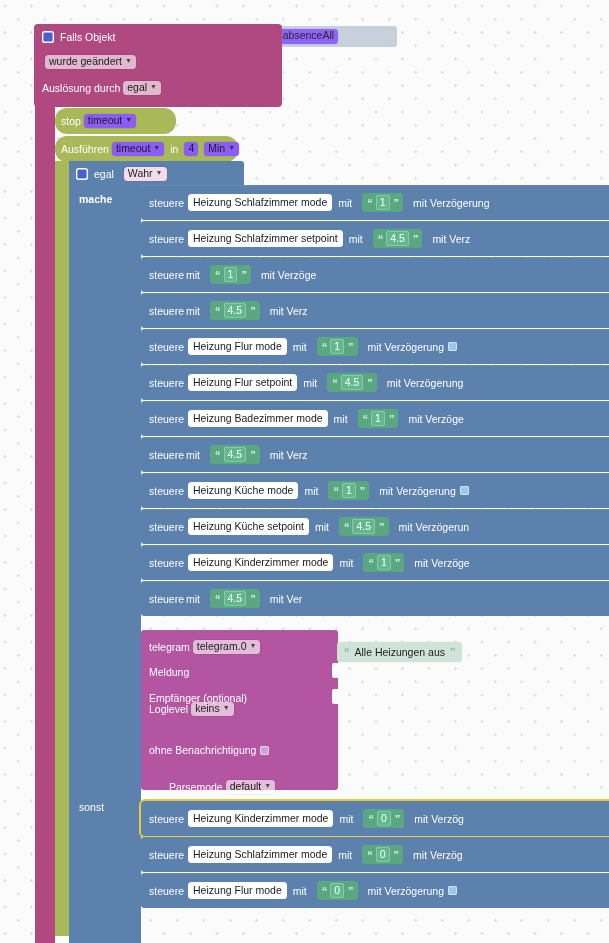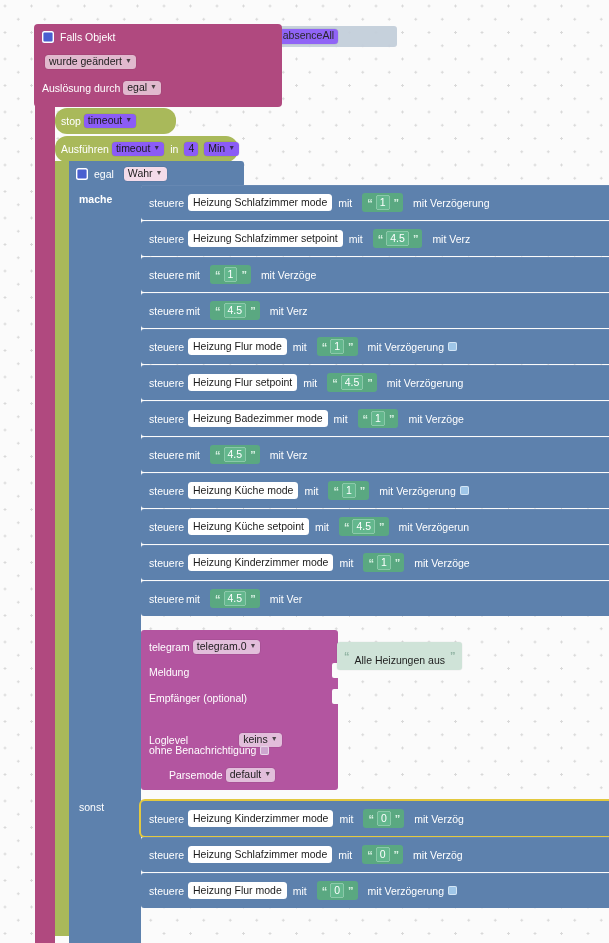--- a/index.html
+++ b/index.html
@@ -141,21 +141,21 @@
     position:absolute; right:-1px; width:7px; height:15px;
     background:#fbfbfb; border-radius:2px 0 0 2px;
   }
   #msgtext {
     position:absolute; left:268px; top:481px;
     background:#cfe3d8; border-radius:3px;
     padding:4px 7px; display:flex; align-items:center; gap:5px;
     box-shadow: 0 0 0 .5px rgba(0,0,0,.05);
   }
   #msgtext .q { color:#8fb3a2; font-size:11px; font-weight:bold; }
-  #msgtext .v { color:#1e1e1e; font-size:10.5px;margin-top:8px; }
+  #msgtext .v { color:#1e1e1e; font-size:10.5px; }
 </style>
 </head>
 <body>
 
 <div id="canvas">
 
   <div id="objid">
     <span class="lbl">Objekt ID</span>
     <span class="field">absenceAll</span>
   </div>
@@ -361,32 +361,32 @@
         </span>
       </div>
       <div class="trow" style="top:36px;">
         <span class="lbl">Meldung</span>
       </div>
       <div class="notch" style="top:33px;"></div>
       <div class="trow" style="top:62px;">
         <span class="lbl">Empfänger (optional)</span>
       </div>
       <div class="notch" style="top:59px;"></div>
-      <div class="trow" style="top:103px;gap:48px;">
+      <div class="trow" style="top:72px;">
         <span class="lbl">Loglevel</span>
         <span class="field tr">
           <span>keins</span>
           <span class="caret">▼</span>
         </span>
       </div>
       <div class="trow" style="top:114px;">
         <span class="lbl">ohne Benachrichtigung</span>
         <span class="cbx purple"></span>
       </div>
-      <div class="trow" style="top:138px;padding-left:20px;">
+      <div class="trow" style="top:150px;padding-left:20px;">
         <span class="lbl">Parsemode</span>
         <span class="field tr">
           <span>default</span>
           <span class="caret">▼</span>
         </span>
       </div>
     </div>
 
     <div id="msgtext">
       <span class="q">“</span>

